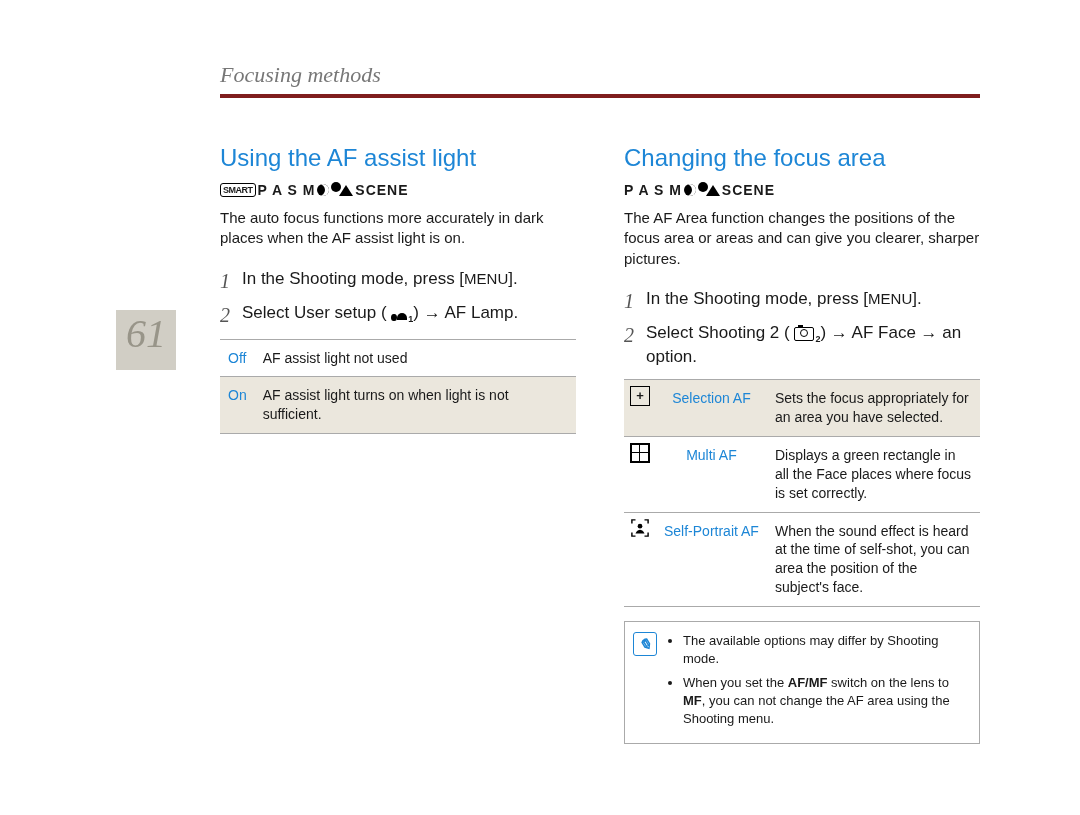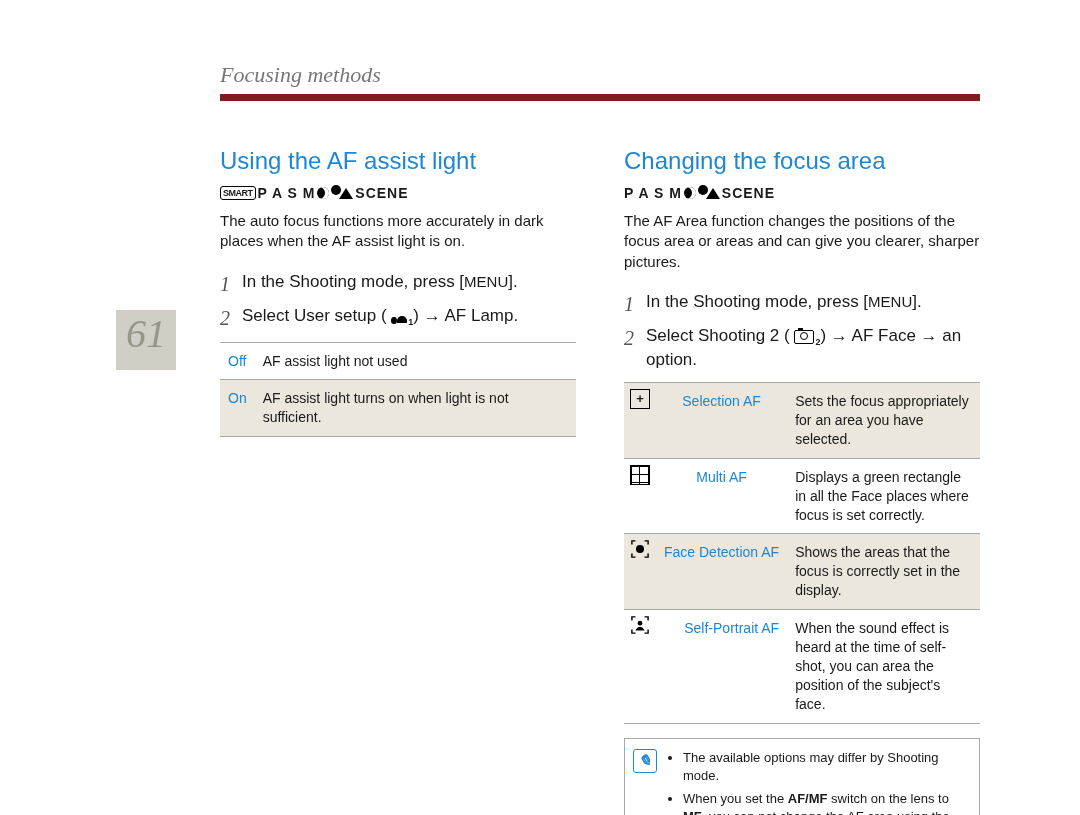--- a/index.html
+++ b/index.html
@@ -1,20 +1,20 @@
 <!DOCTYPE html>
 <html><head>
 <meta charset="utf-8">
 <style>
   html,body{margin:0;padding:0;background:#fff;font-family:Arial,Helvetica,sans-serif;color:#1a1a1a}
   .page{width:1080px;height:815px;position:relative;box-sizing:border-box;padding:62px 0 0 0}
   .pagebox{position:absolute;left:116px;top:310px;width:60px;height:60px;background:#d1cec5;display:flex;align-items:flex-start;justify-content:center}
   .pagebox span{font-family:"Times New Roman",serif;font-style:italic;font-size:40px;color:#989589}
   .content{margin-left:220px;width:760px}
-  .header{color:#777;font-size:22px;font-family:"Times New Roman",serif;font-style:italic;border-bottom:7px solid #7f1d1d;padding-bottom:6px;margin-bottom:46px}
+  .header{color:#777;font-size:22px;font-family:"Times New Roman",serif;font-style:italic;border-bottom:4px solid #7f1d1d;padding-bottom:6px;margin-bottom:46px}
   .cols{display:flex;gap:48px}
   .col{flex:1;min-width:0}
   h2{color:#1d86d6;font-weight:400;font-size:24px;margin:0 0 10px 0}
   .modes{font-family:Arial,sans-serif;font-weight:900;font-size:14px;letter-spacing:1px;margin-bottom:10px;display:flex;align-items:center;gap:2px}
   .smart{font-size:9px;font-weight:900;letter-spacing:-0.5px;padding:1px 2px;border:1.5px solid #000;border-radius:3px}
   .moon{display:inline-block;width:12px;height:12px;border-radius:50%;background:#000;box-shadow:inset -4px 0 0 #fff}
   .modes .tri{display:inline-block;width:0;height:0;border-left:7px solid transparent;border-right:7px solid transparent;border-bottom:11px solid #000}
   .night-person::before{content:"";display:inline-block;width:10px;height:10px;background:#000;border-radius:50%;margin-right:-4px;vertical-align:top}
   .intro{font-size:15px;line-height:1.35;margin:0 0 18px 0}
   ol.steps{list-style:none;padding:0;margin:0;font-size:17px}
@@ -139,32 +139,20 @@
               <tr class="shade">
             <td class="iconcell"><span class="af-icon sel-icon"></span></td>
             <td class="key" style="text-align:center">Selection AF</td>
             <td>Sets the focus appropriately for an area you have selected.</td>
           </tr>
           <tr>
             <td class="iconcell"><span class="af-icon grid-icon"></span></td>
             <td class="key" style="text-align:center">Multi AF</td>
             <td>Displays a green rectangle in all the Face places where focus is set correctly.</td>
           </tr>
-          <tr class="shade">
-            <td class="iconcell">
-              <span class="af-icon face-icon">
-                <svg viewBox="0 0 20 20">
-                      <path d="M1 5V1h4M19 5V1h-4M1 15v4h4M19 15v4h-4" stroke="#000" stroke-width="1.6" fill="none"></path>
-                      <circle cx="10" cy="10" r="4.5" fill="#000"></circle>
-                    </svg>
-              </span>
-            </td>
-            <td class="key" style="text-align:center">Face Detection AF</td>
-            <td>Shows the areas that the focus is correctly set in the display.</td>
-          </tr>
           <tr>
             <td class="iconcell">
               <span class="af-icon face-icon">
                 <svg viewBox="0 0 20 20">
                       <path d="M1 5V1h4M19 5V1h-4M1 15v4h4M19 15v4h-4" stroke="#000" stroke-width="1.6" fill="none"></path>
                       <circle cx="10" cy="8" r="2.6" fill="#000"></circle>
                       <path d="M5 16c1-3 4-4 5-4s4 1 5 4z" fill="#000"></path>
                     </svg>
               </span>
             </td>

